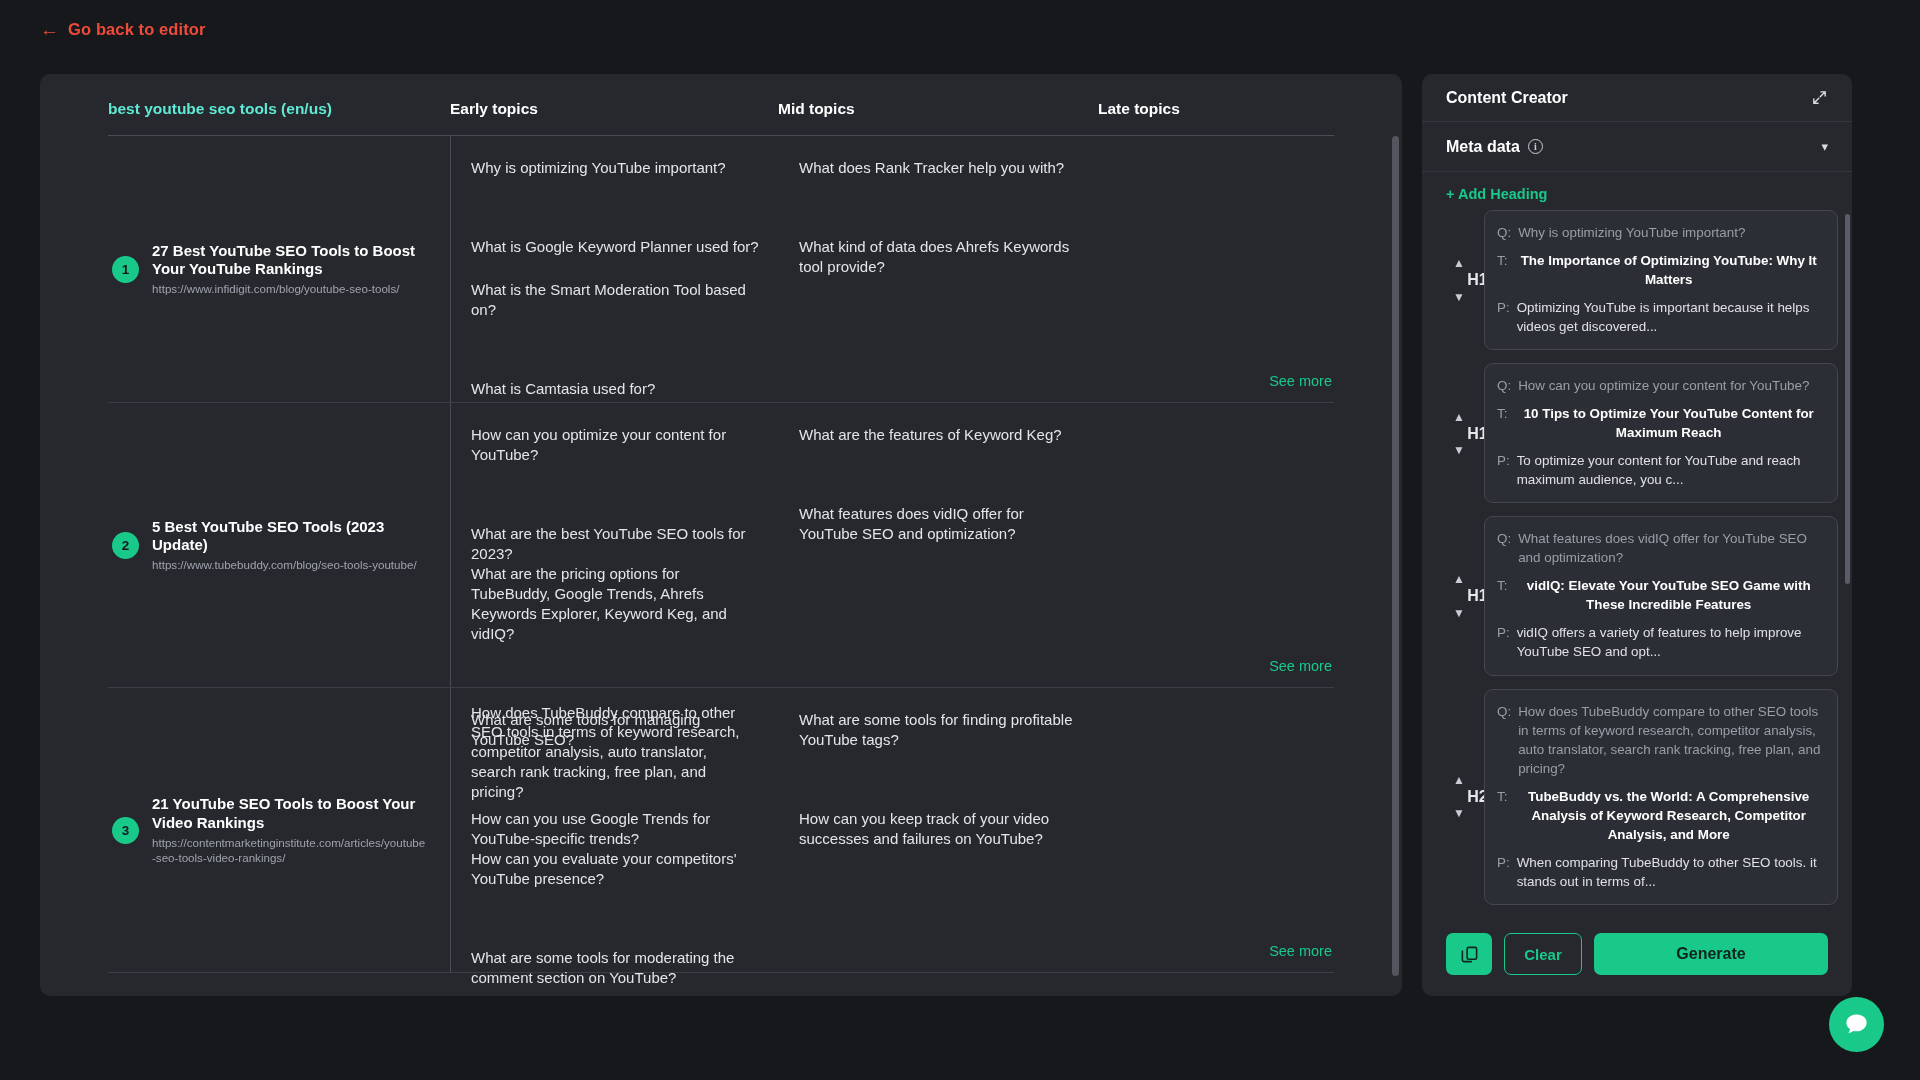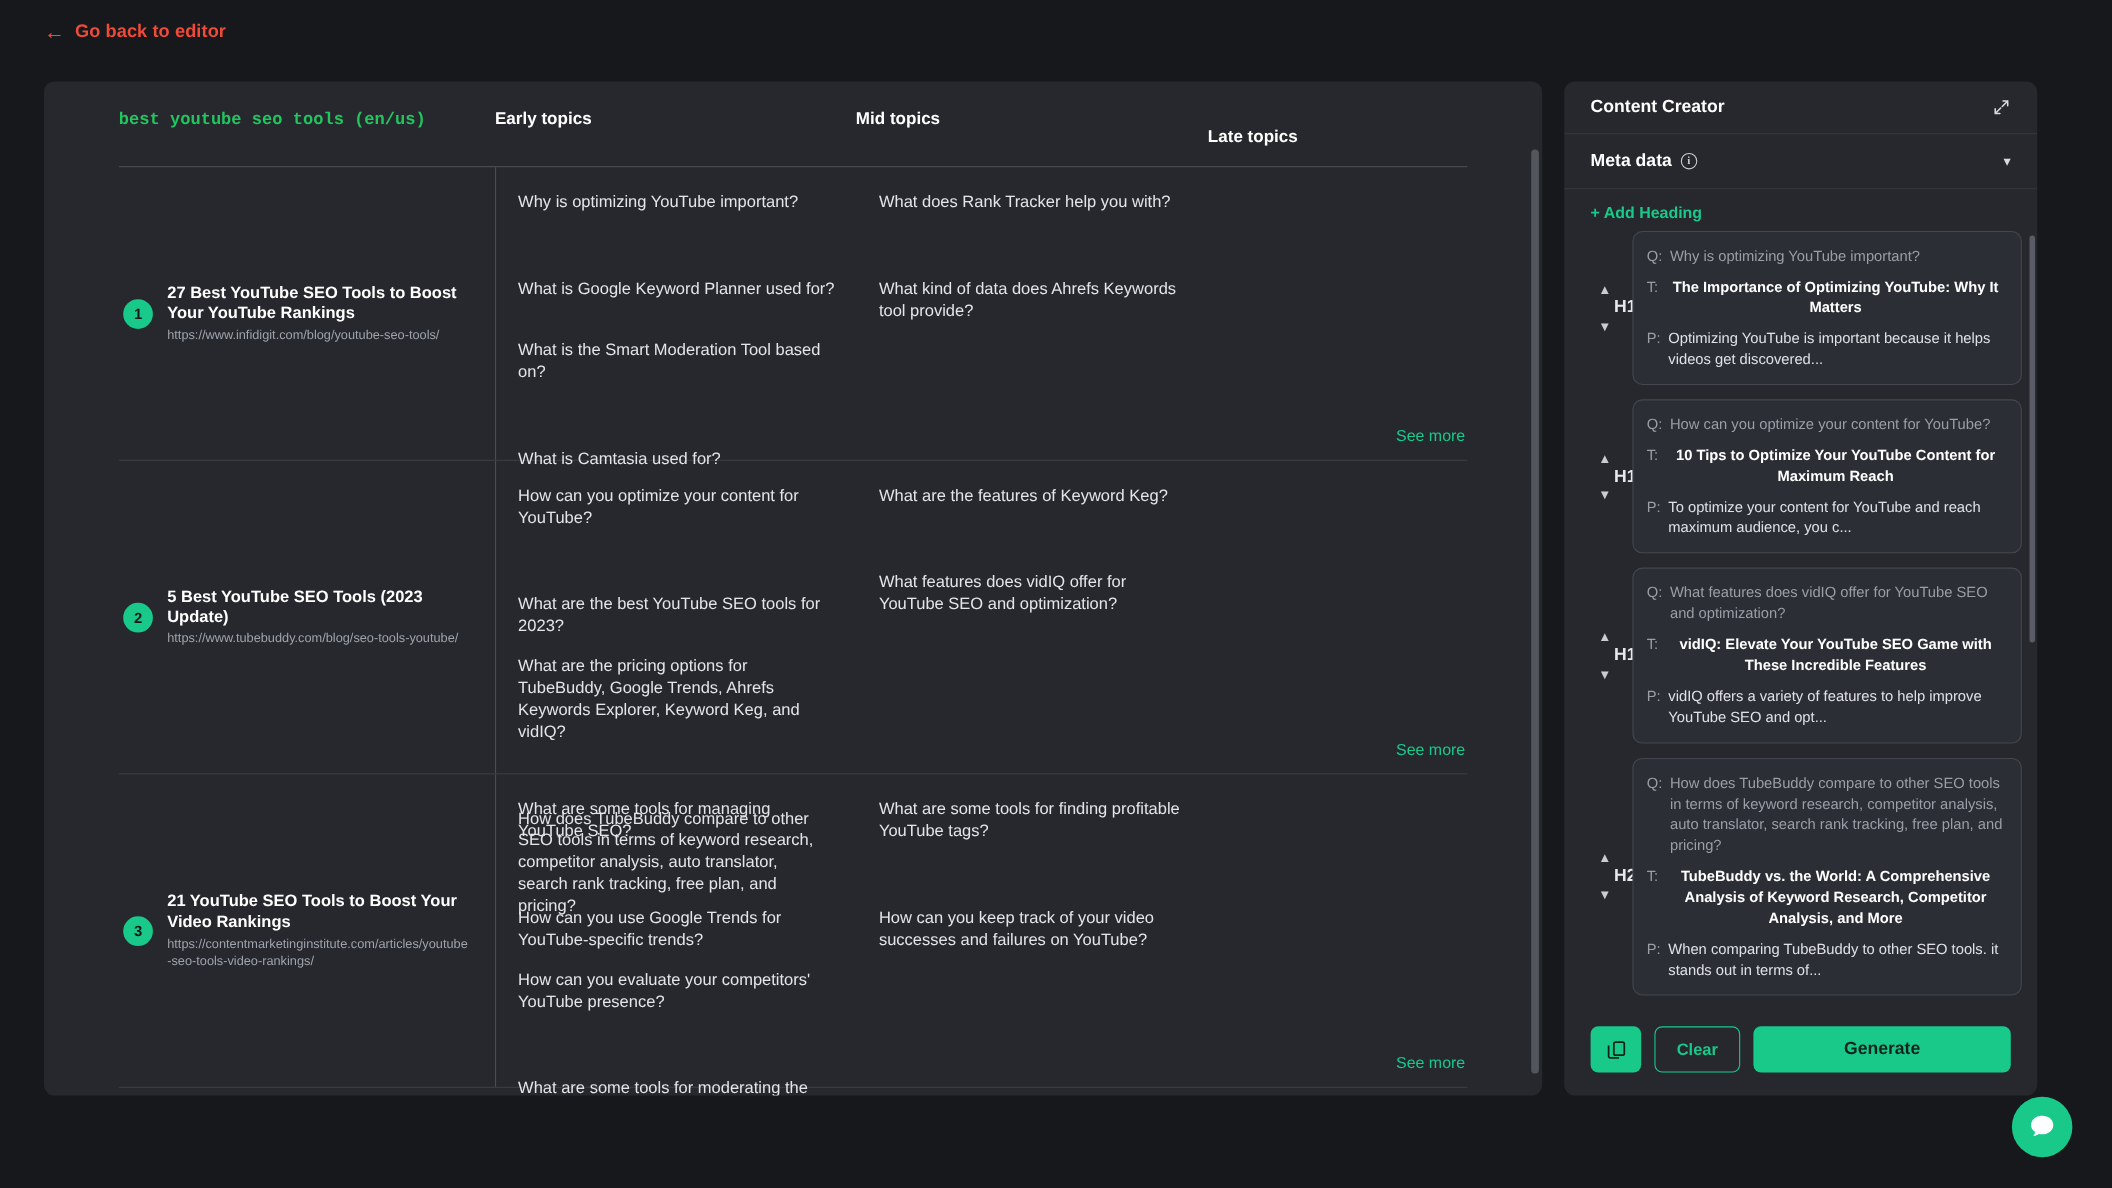--- a/index.html
+++ b/index.html
@@ -38,25 +38,25 @@
   }
   .table-wrap { padding: 0 68px 0 68px; }
 
   .thead {
     display: flex; align-items: flex-start;
     padding-top: 26px; padding-bottom: 17px;
     border-bottom: 1px solid #4a4d55;
     margin-left: 0;
   }
   .th { font-size: 15.5px; color: #ffffff; font-weight: 700; }
-  .th.kw { color: #22c55e; font-weight: 700; font-family: Liberation Mono, monospace; }
+  .th.kw { color: #5eead4; font-weight: 700; }
   .col-0 { width: 342px; flex: 0 0 342px; padding-right: 18px; }
   .col-1 { width: 328px; flex: 0 0 328px; padding-right: 16px; }
   .col-2 { width: 320px; flex: 0 0 320px; padding-right: 16px; }
-  .col-3 { width: 320px; flex: 0 0 320px; padding-right: 8px; margin-top: 16px; }
+  .col-3 { width: 320px; flex: 0 0 320px; padding-right: 8px; }
 
   .row {
     display: flex; position: relative;
     border-bottom: 1px solid #3b3e45;
   }
   .row:last-child { border-bottom: 1px solid #3b3e45; }
 
   .cell-rank {
     width: 342px; flex: 0 0 342px;
     display: flex; align-items: center; gap: 13px;

